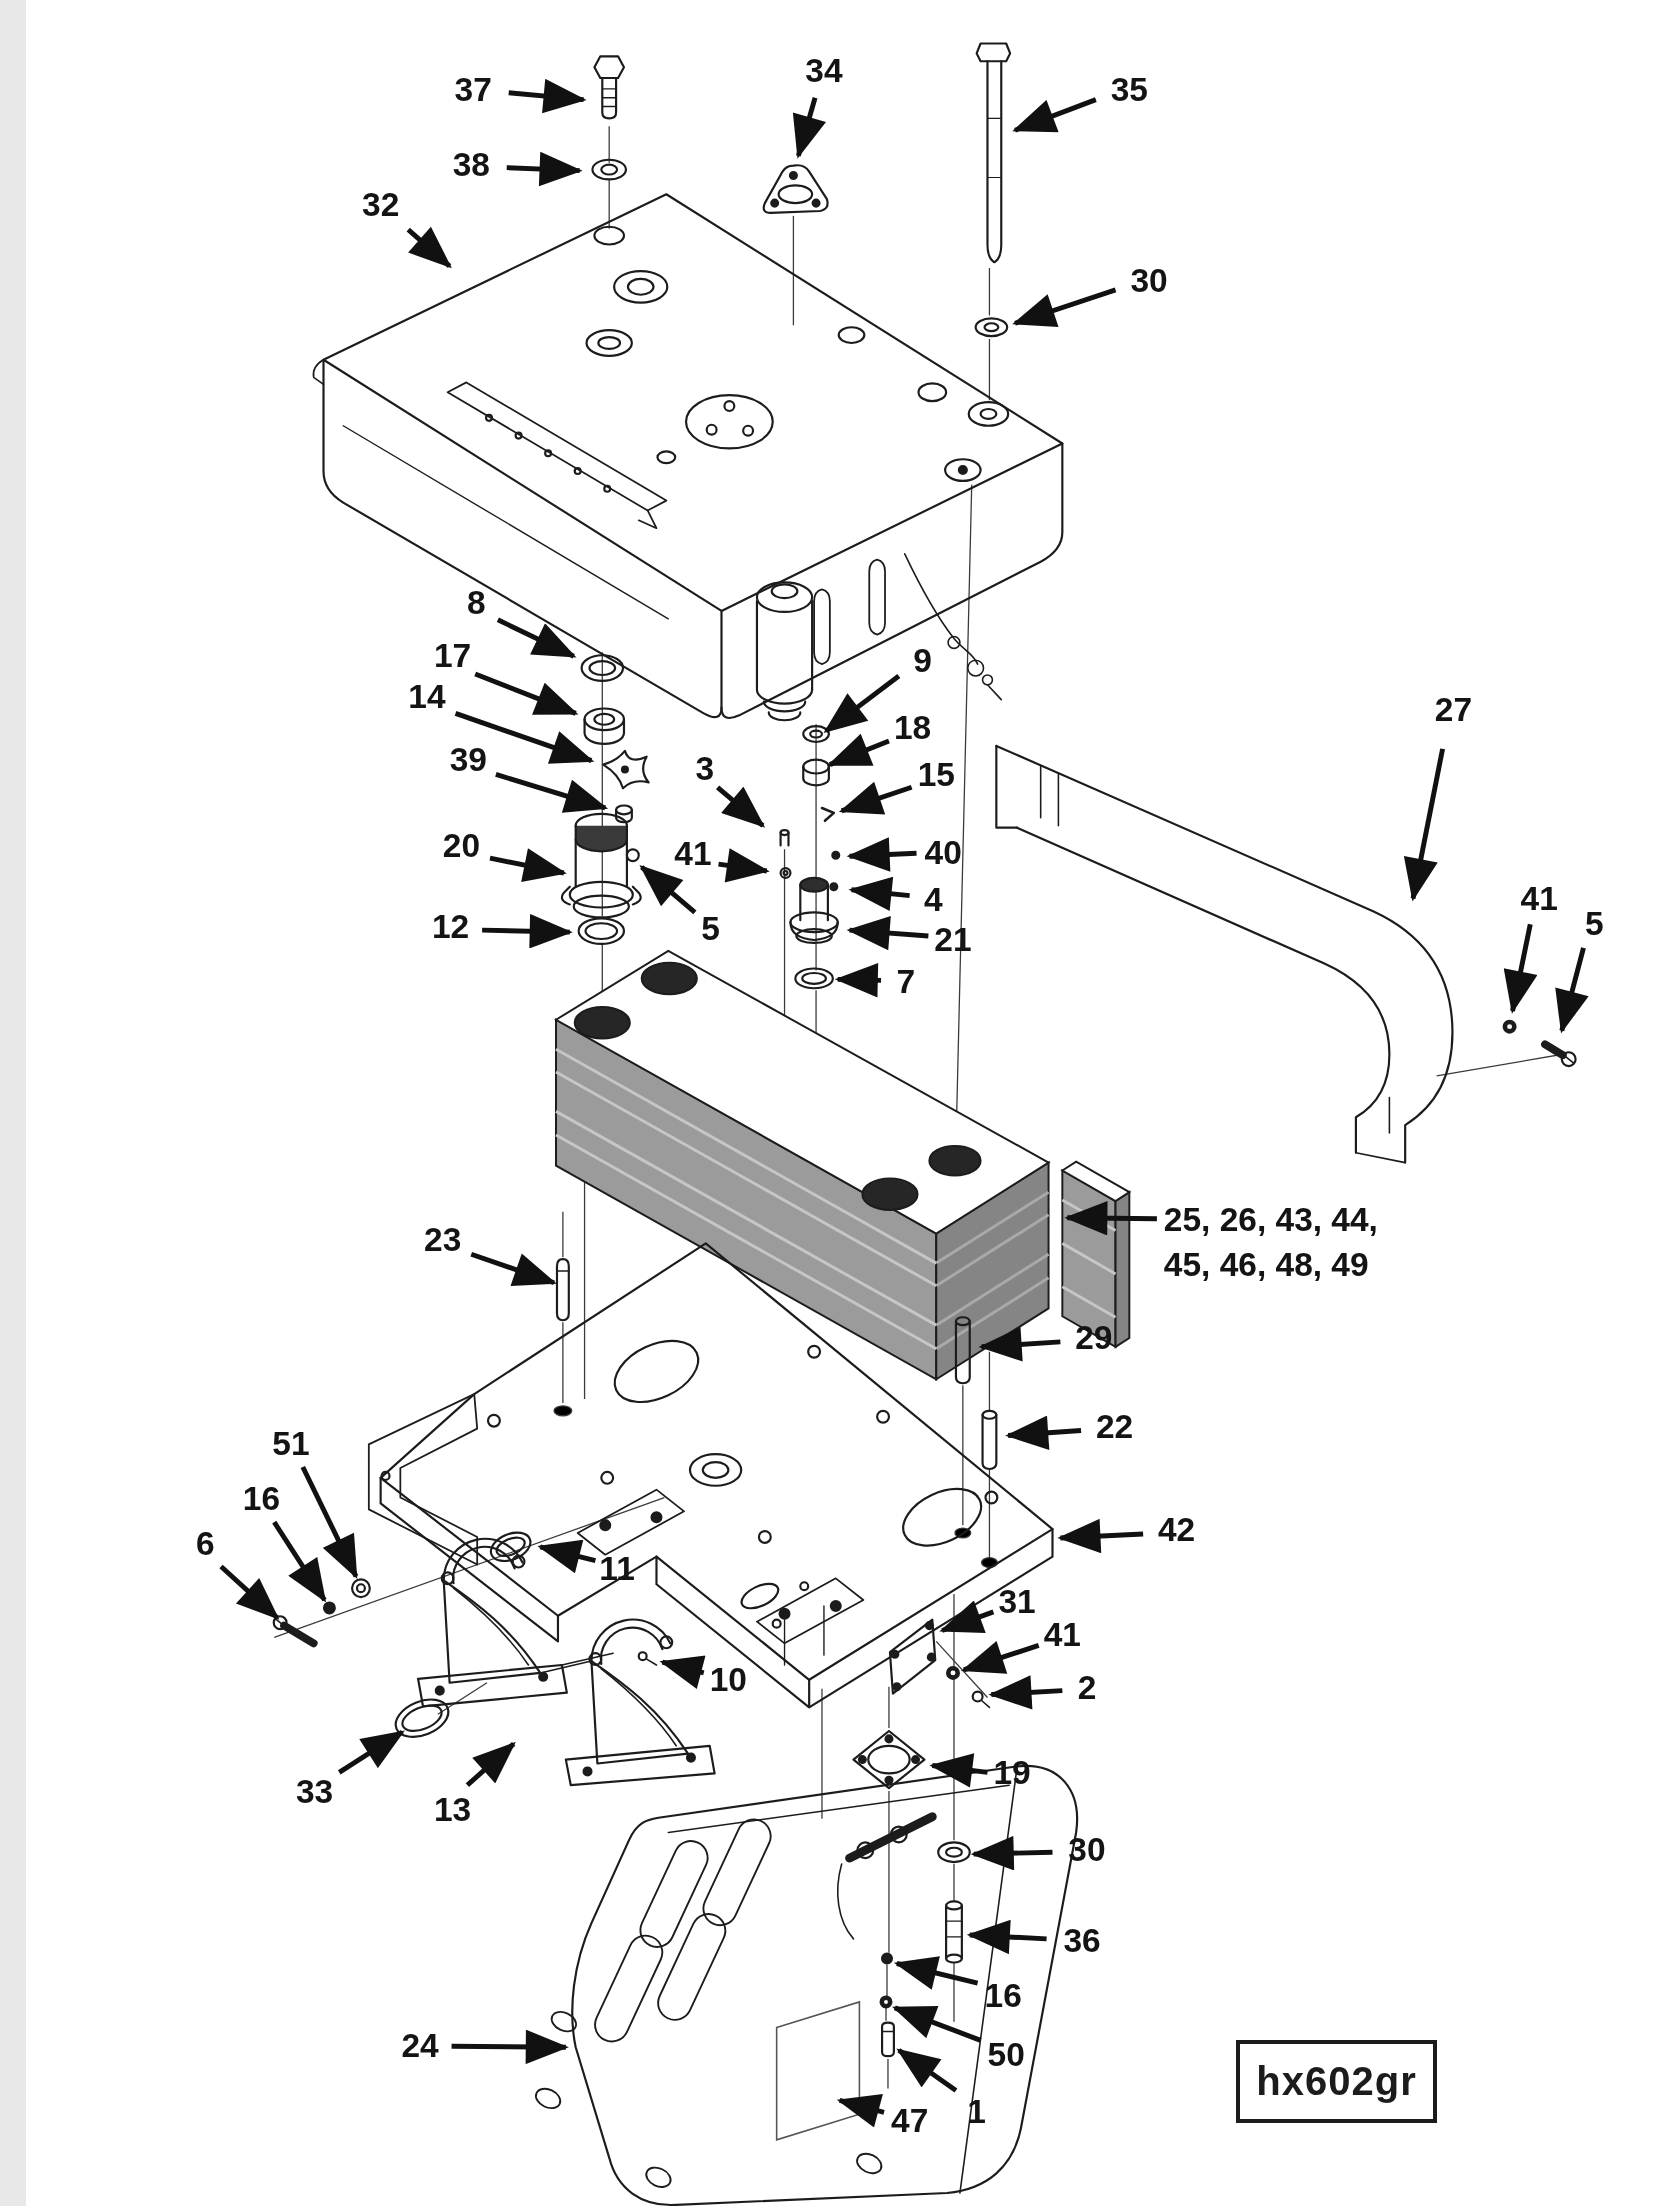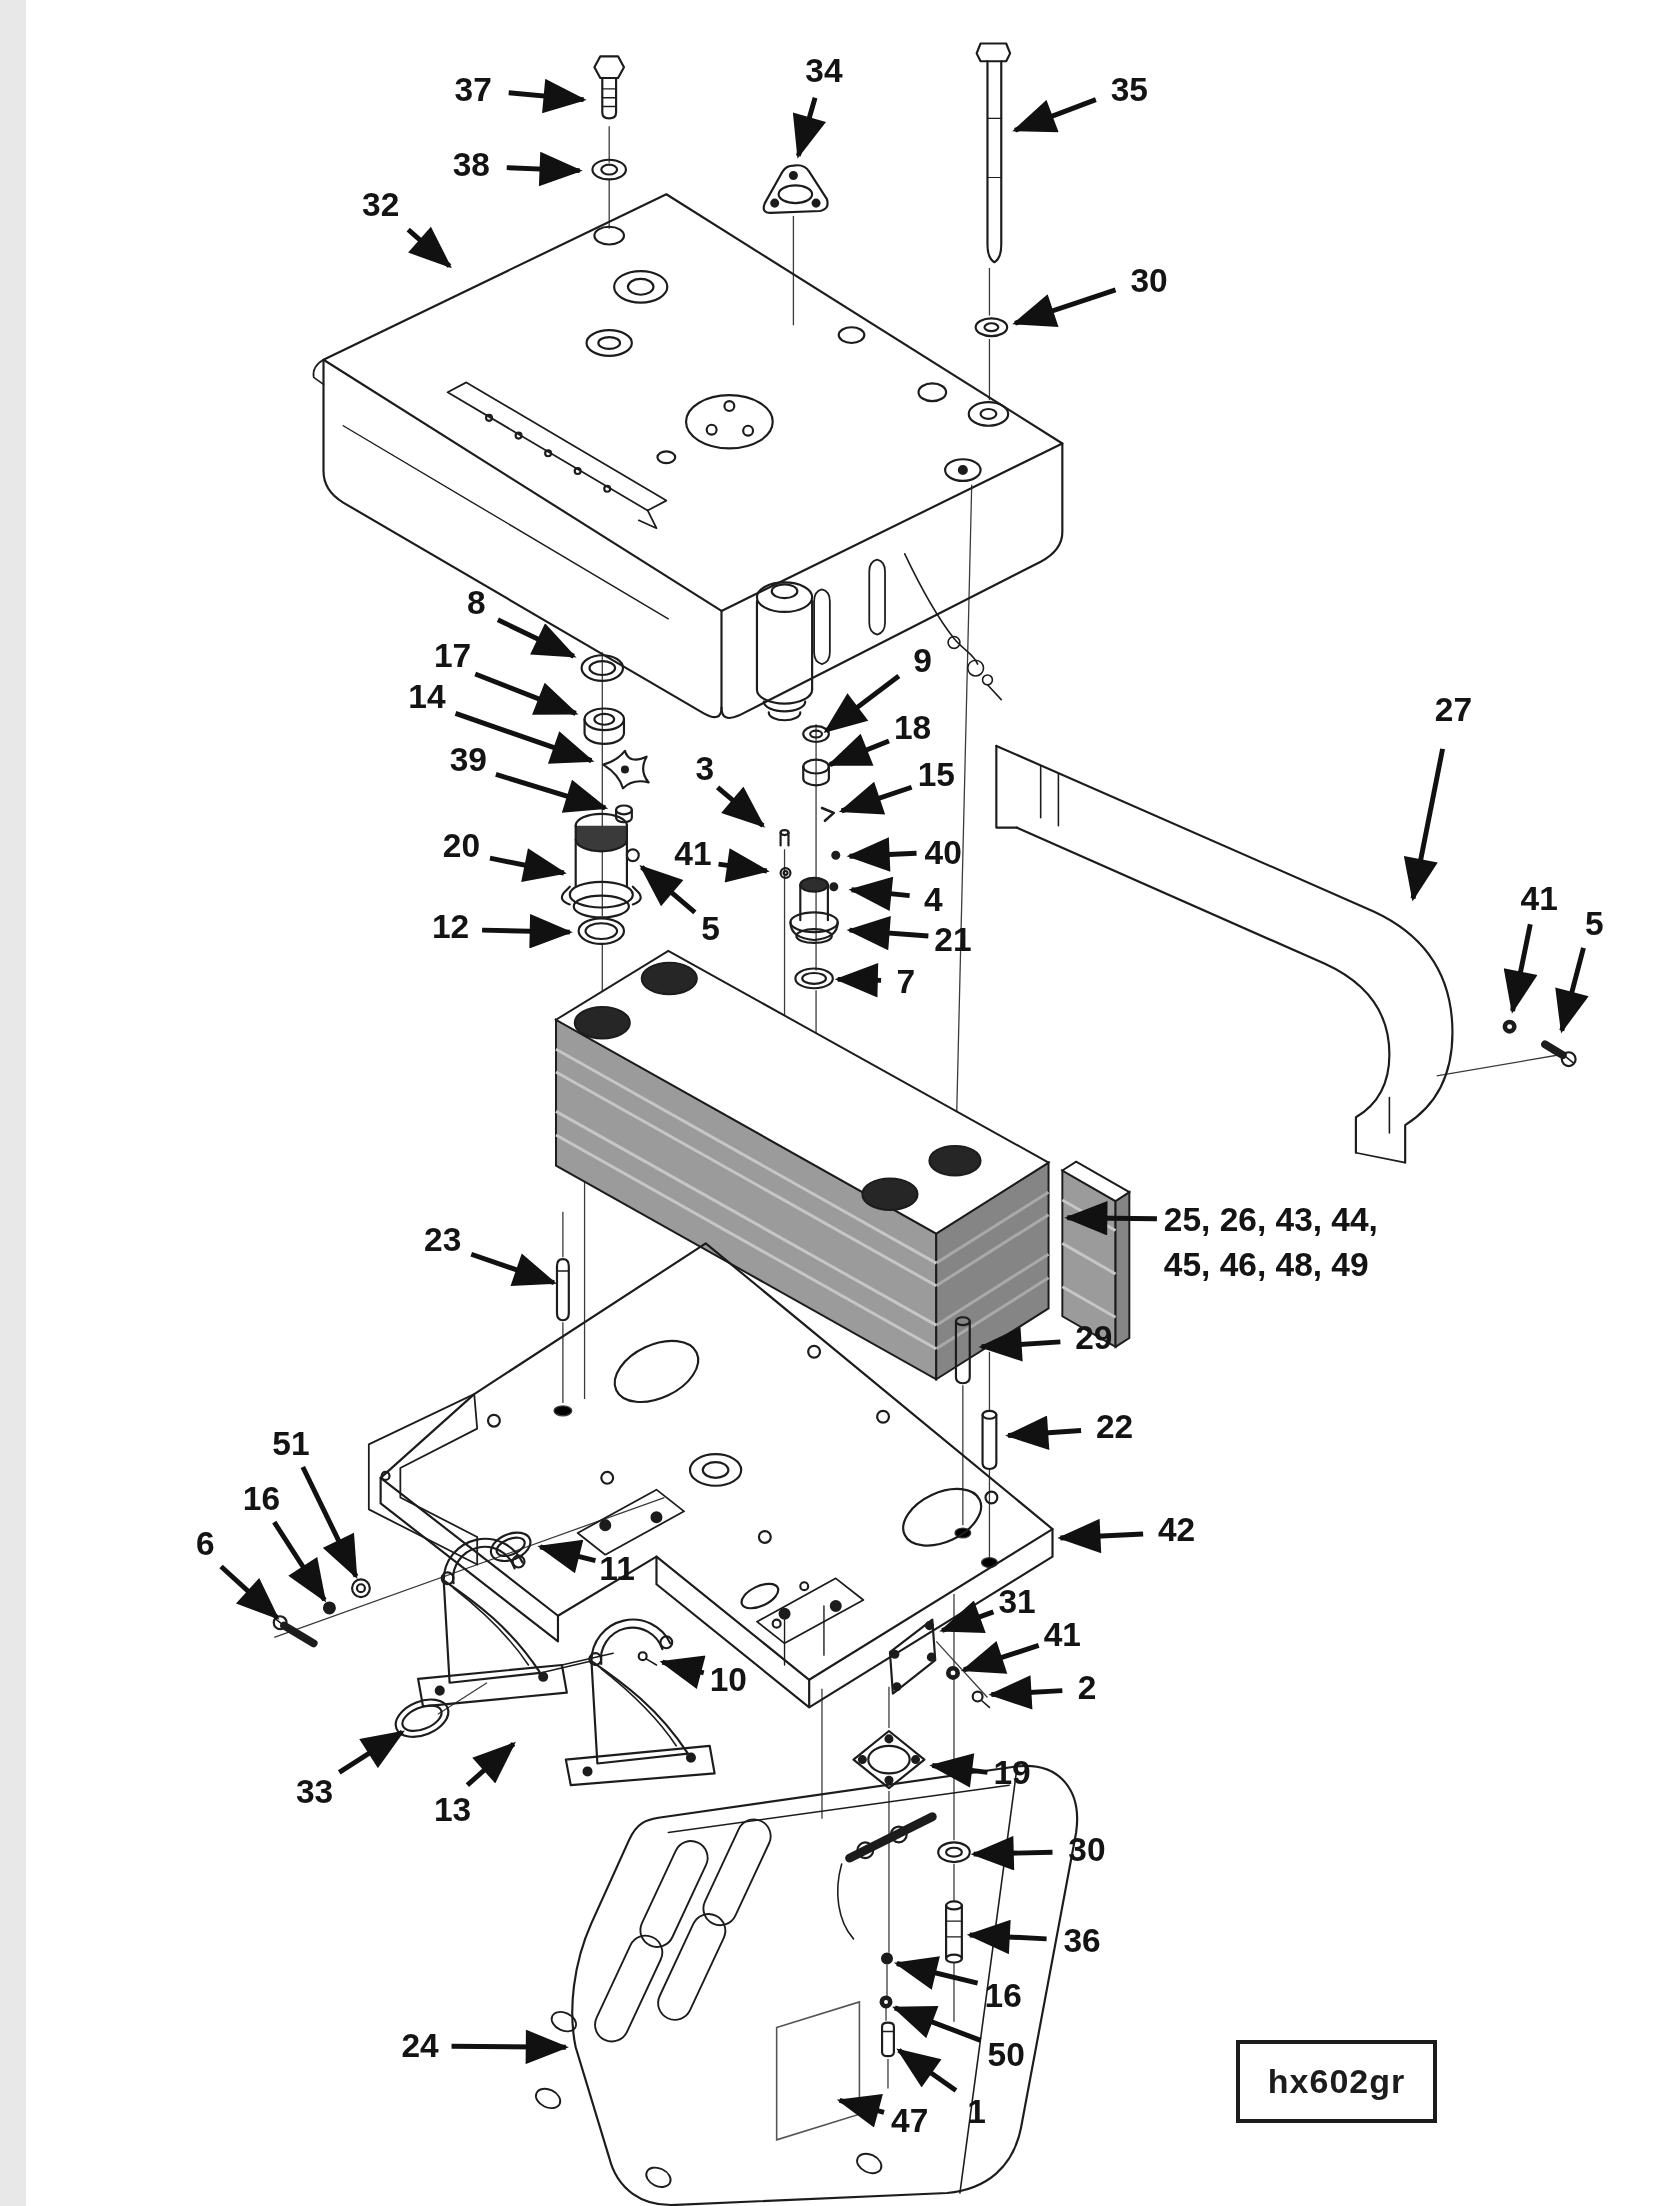--- a/index.html
+++ b/index.html
@@ -1,21 +1,21 @@
 <!DOCTYPE html>
 <html><head>
 <meta charset="utf-8">
 <style>
   html,body{margin:0;padding:0;background:#e8e8e8;}
   .stage{position:relative;width:1655px;height:2207px;background:#ffffff;overflow:hidden;
          font-family:"Liberation Sans",sans-serif;margin-left:26px;}
   .stage svg{position:absolute;left:0;top:0;}
   .figcode{position:absolute;left:1210px;top:2040px;width:193px;height:75px;
            border:4.9px solid #1c1c1c;display:flex;align-items:center;justify-content:center;
-           font-weight:700;font-size:34px;color:#1c1c1c;letter-spacing:1px;background:#fff;}
+           font-weight:700;font-size:40px;color:#1c1c1c;letter-spacing:1px;background:#fff;}
   .callout-text{font-weight:700;font-size:34px;fill:#141414;}
   .art{stroke:#1c1c1c;fill:none;stroke-width:2.2;stroke-linecap:round;stroke-linejoin:round;}
   .thin{stroke:#3a3a3a;stroke-width:1.3;}
   .arrow{stroke:#111;stroke-width:5;}
 </style>
 </head>
 <body>
 
 <div class="stage">
 <svg width="1655" height="2207" viewBox="0 0 1680 2240">

